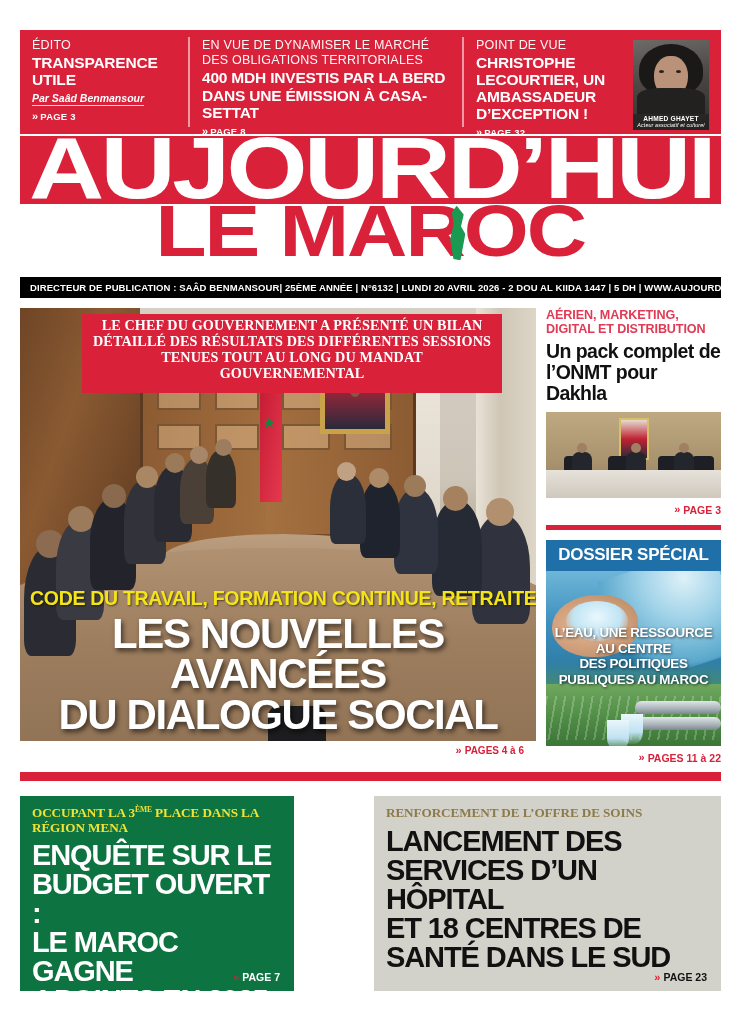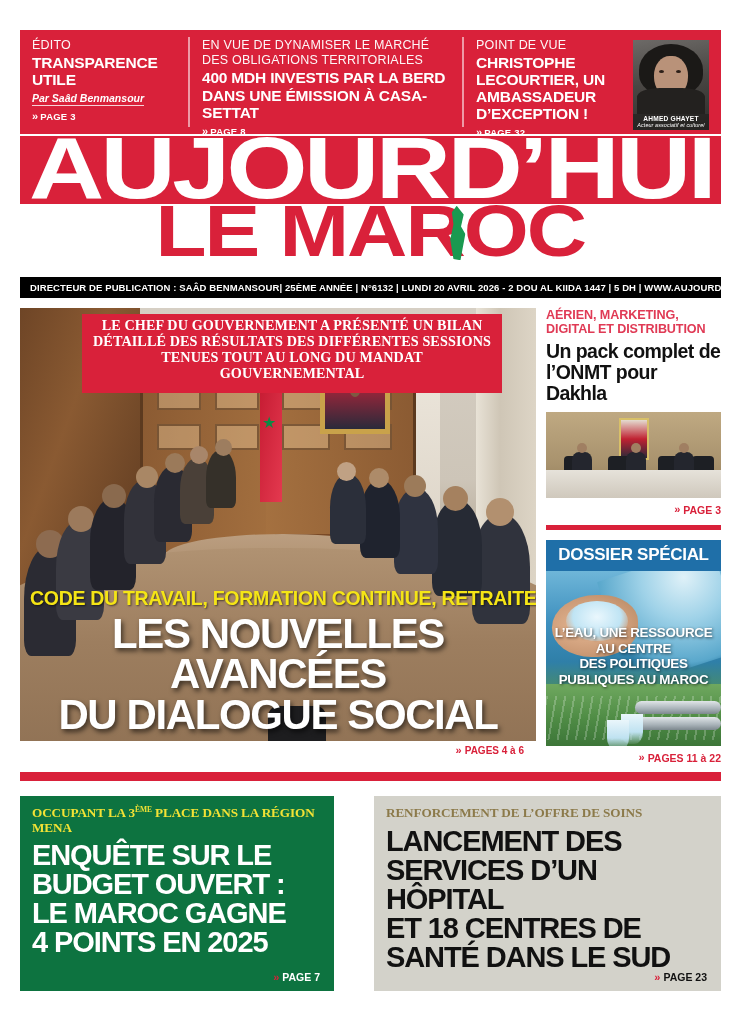--- a/index.html
+++ b/index.html
@@ -202,21 +202,21 @@
                 letter-spacing: -.3px; text-shadow: 1px 1px 3px rgba(0,0,0,.65);
                 text-transform: uppercase; padding: 0 4px; }
   .ds-pageref { text-align: right; color: #D9213A; font-size: 10.5px; font-weight: 800;
                 margin-top: 6px; display: flex; justify-content: flex-end; gap: 3px; }
 
   
   .bigdivider { position: absolute; left: 20px; top: 772px; width: 701px; height: 9px; background: #D9213A; }
 
   
   .bblock { position: absolute; top: 796px; height: 195px; padding: 10px 12px 0; overflow: hidden; }
-  .bb-green { left: 20px; width: 314px; background: #0D7340; }
+  .bb-green { left: 20px; width: 274px; background: #0D7340; }
   .bb-grey  { left: 374px; width: 347px; background: #D3D2CA; }
   .bb-kicker-serif {
     font-family: "Liberation Serif", serif; font-weight: 700;
     font-size: 13.2px; letter-spacing: -.1px; text-transform: uppercase; line-height: 1.1;
   }
   .bb-green .bb-kicker-serif { color: #F2E235; }
   .bb-grey  .bb-kicker-serif { color: #8C7A4A; }
   .bb-kicker-serif sup { font-size: 7.5px; }
   .bb-head { font-size: 29px; font-weight: 900; line-height: 1.0; letter-spacing: -1.1px;
              text-transform: uppercase; margin-top: 6px; }

